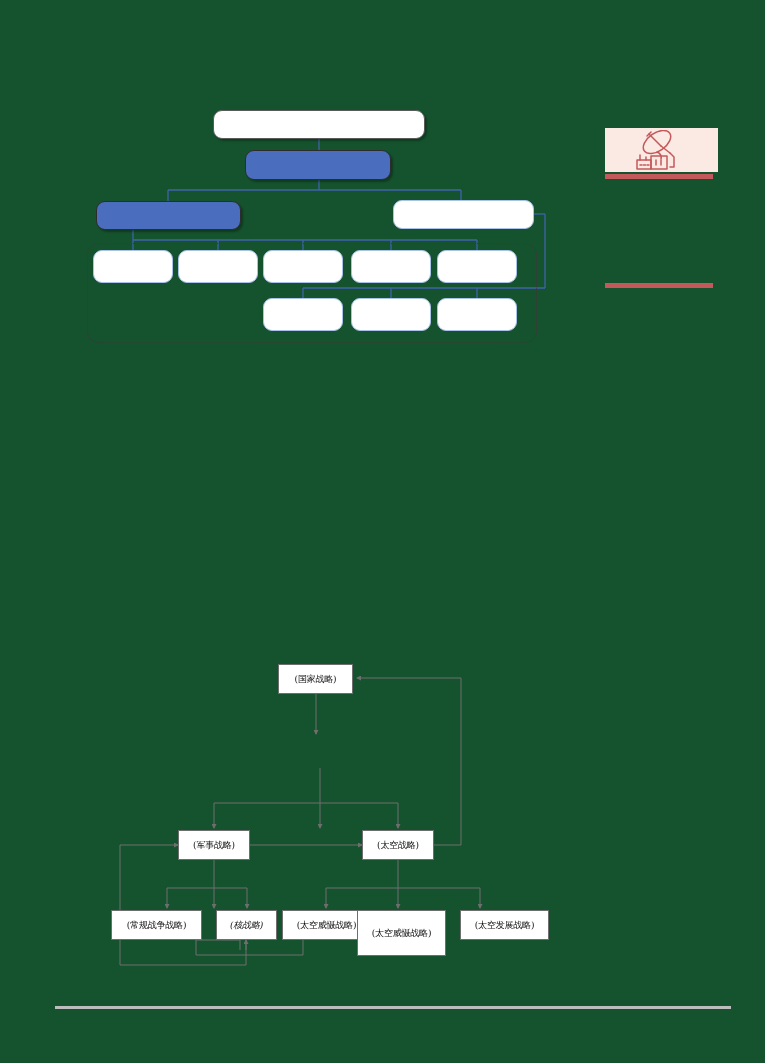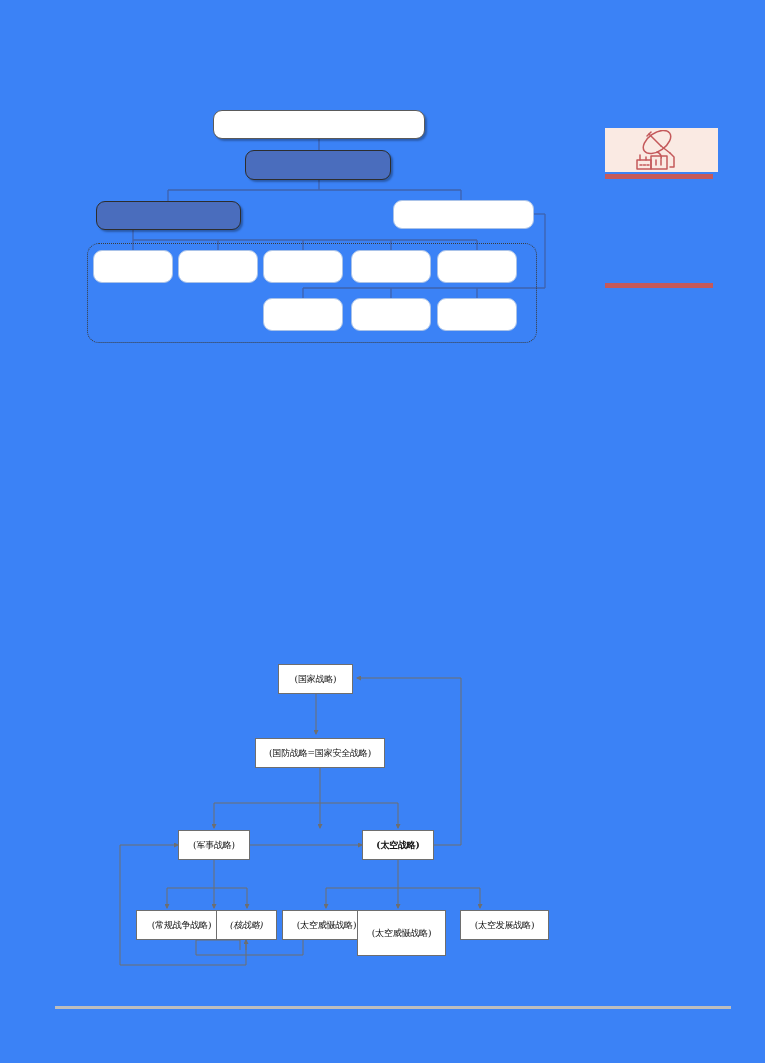--- a/index.html
+++ b/index.html
@@ -13,21 +13,21 @@
     height: 1063px;
     position: relative;
     overflow: hidden;
     font-family: "Liberation Serif", "DejaVu Serif", serif;
     color: #222;
   }
 
   .page {
     position: absolute;
     inset: 0;
-    background: #3b82f6;
+    background: #14532d;
     text-align: right;
   }
 
   
   #top-diagram {
     position: absolute;
     left: 0;
     top: 0;
     width: 580px;
     height: 365px;
@@ -272,24 +272,23 @@
         <line x1="303" y1="315" x2="196" y2="315"></line>
         <line x1="196" y1="315" x2="196" y2="300"></line>
         <line x1="196" y1="300" x2="240" y2="300"></line>
         <line x1="240" y1="300" x2="240" y2="290"></line>
         <line x1="240" y1="310" x2="240" y2="300"></line>
         <line x1="246" y1="310" x2="246" y2="300" marker-end="url(#ar)"></line>
       </g>
     </svg>
 
     <div class="fnode" style="left:278px; top:24px;  width:75px;  height:30px;">(国家战略)</div>
-    <div class="fnode" style="left:255px; top:98px;  width:130px; height:30px;">(国防战略=国家安全战略)</div>
     <div class="fnode" style="left:178px; top:190px; width:72px;  height:30px;">(军事战略)</div>
-    <div class="fnode" style="left:362px; top:190px; width:72px;  height:30px;font-weight:bold;">(太空战略)</div>
-    <div class="fnode" style="left:136px; top:270px; width:91px;  height:30px;">(常规战争战略)</div>
+    <div class="fnode" style="left:362px; top:190px; width:72px;  height:30px;">(太空战略)</div>
+    <div class="fnode" style="left:111px; top:270px; width:91px;  height:30px;">(常规战争战略)</div>
     <div class="fnode" style="left:216px; top:270px; width:61px;  height:30px;font-style:italic;">(核战略)</div>
     <div class="fnode" style="left:282px; top:270px; width:89px; height:30px;">(太空威慑战略)</div>
     <div class="fnode" style="left:357px; top:270px; width:89px;  height:46px;">(太空威慑战略)</div>
     <div class="fnode" style="left:460px; top:270px; width:89px;  height:30px;">(太空发展战略)</div>
   </div>
 
   <div id="footer-rule"></div>
 
 </div>
 

